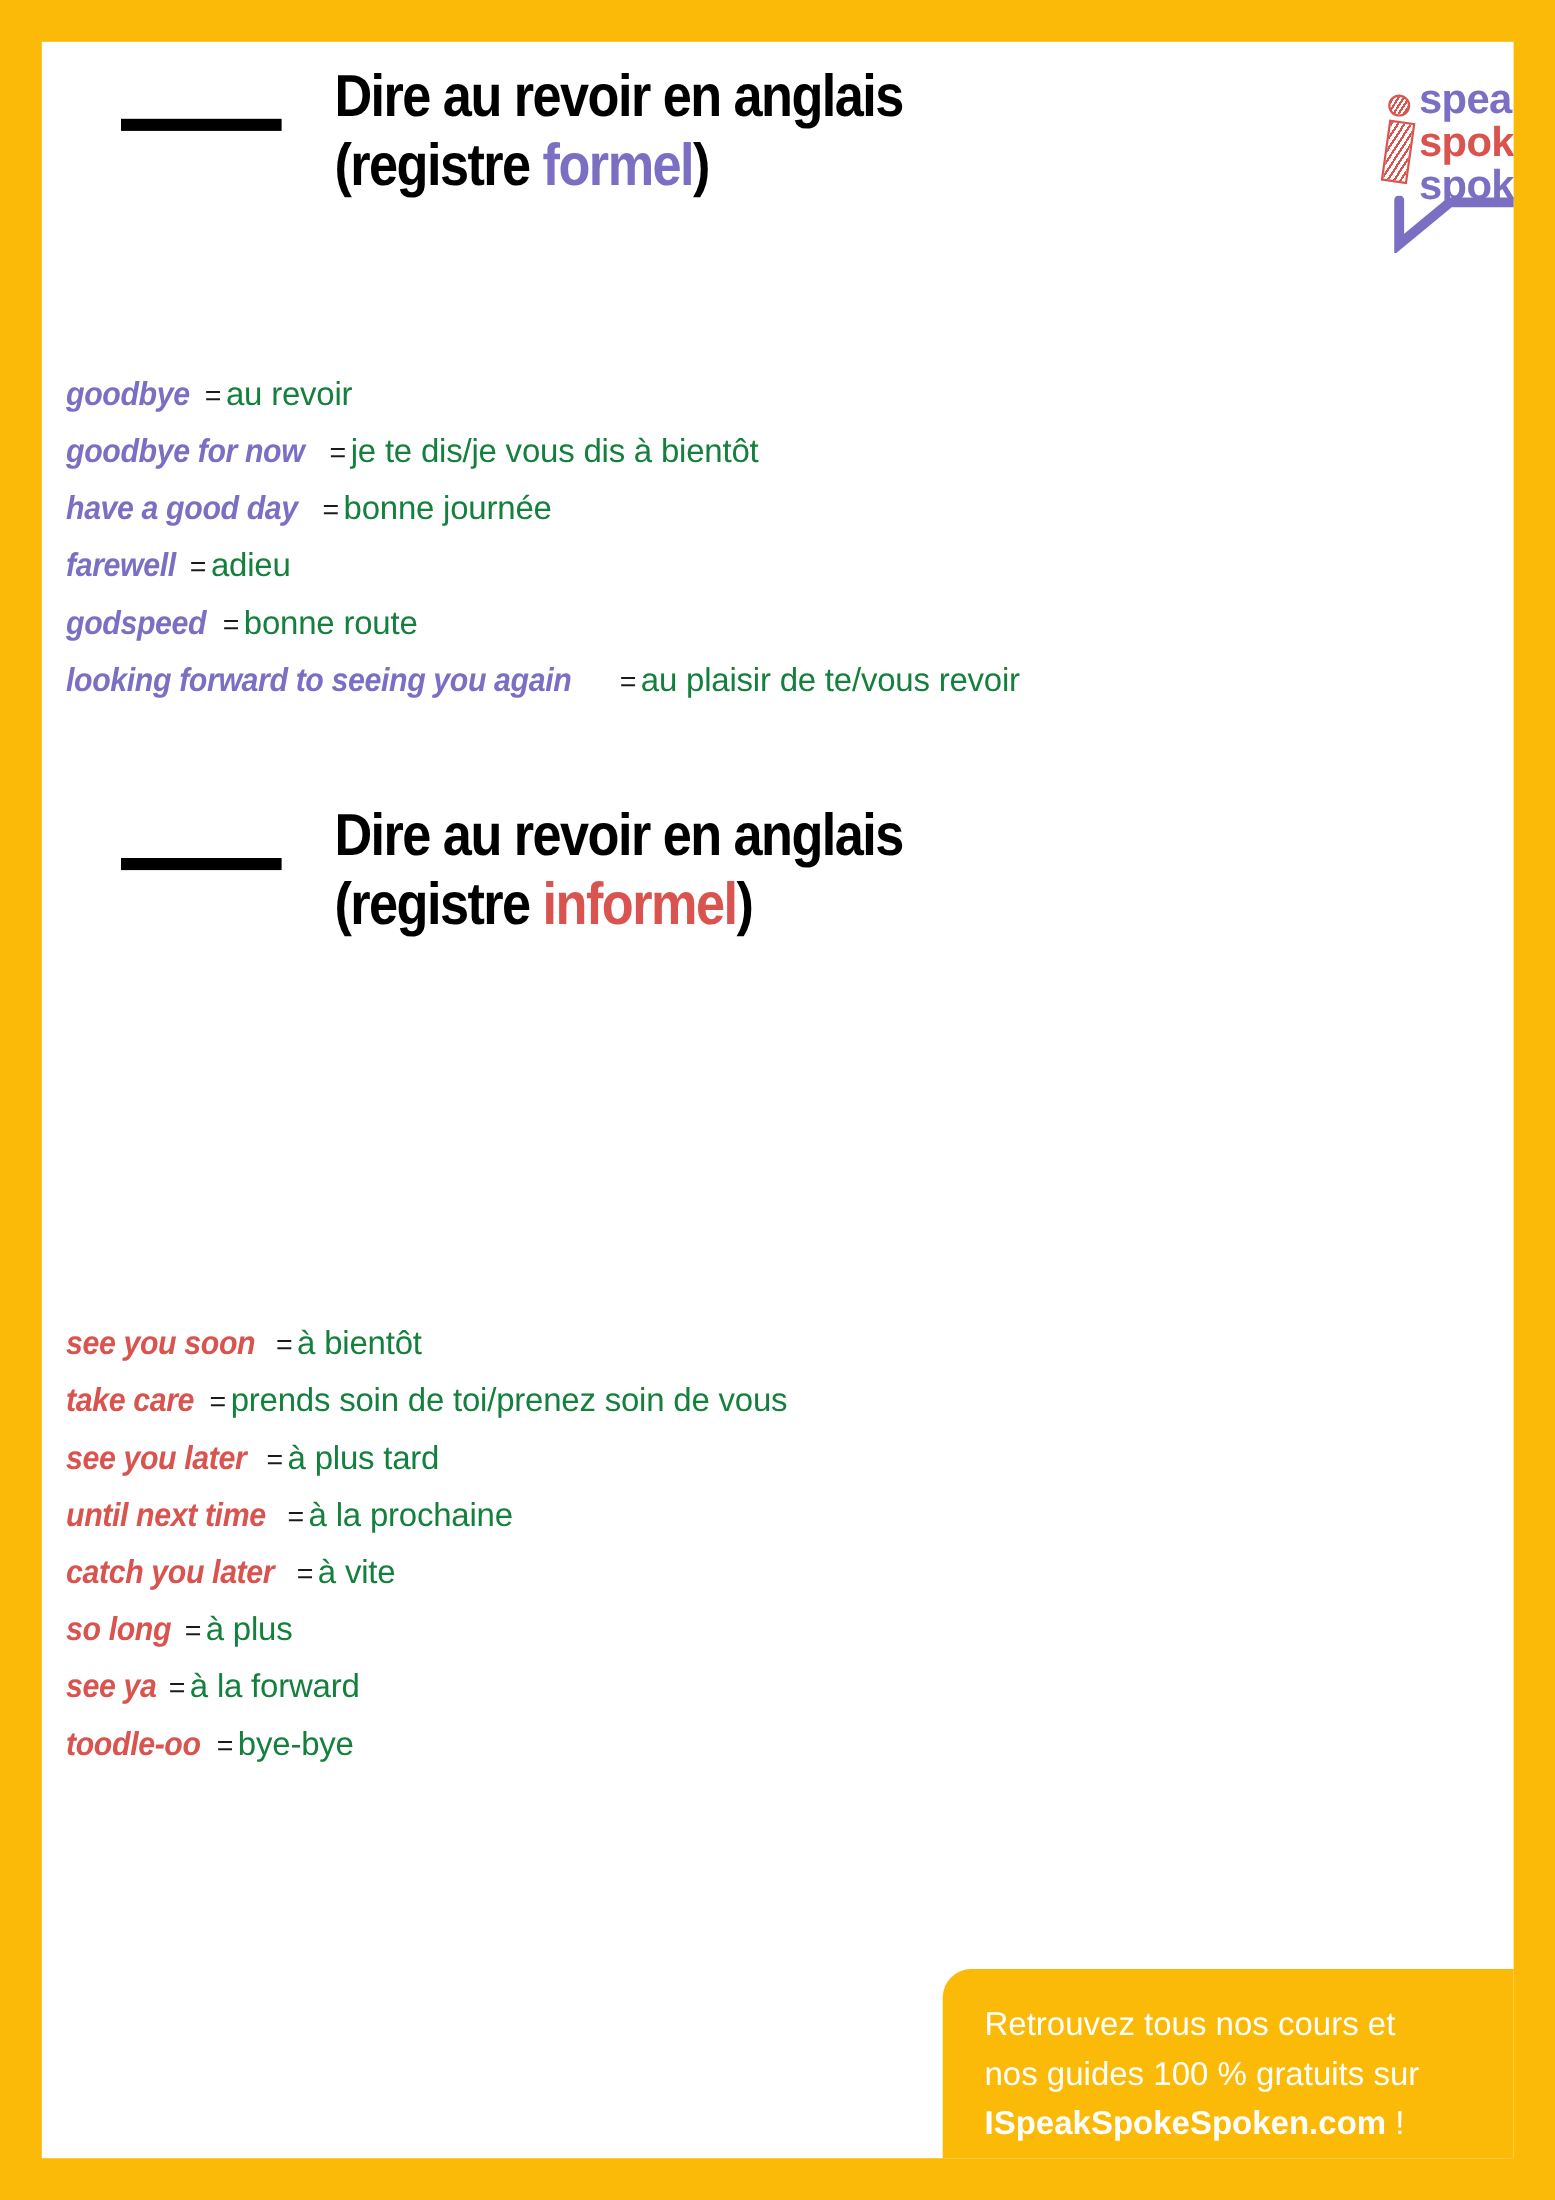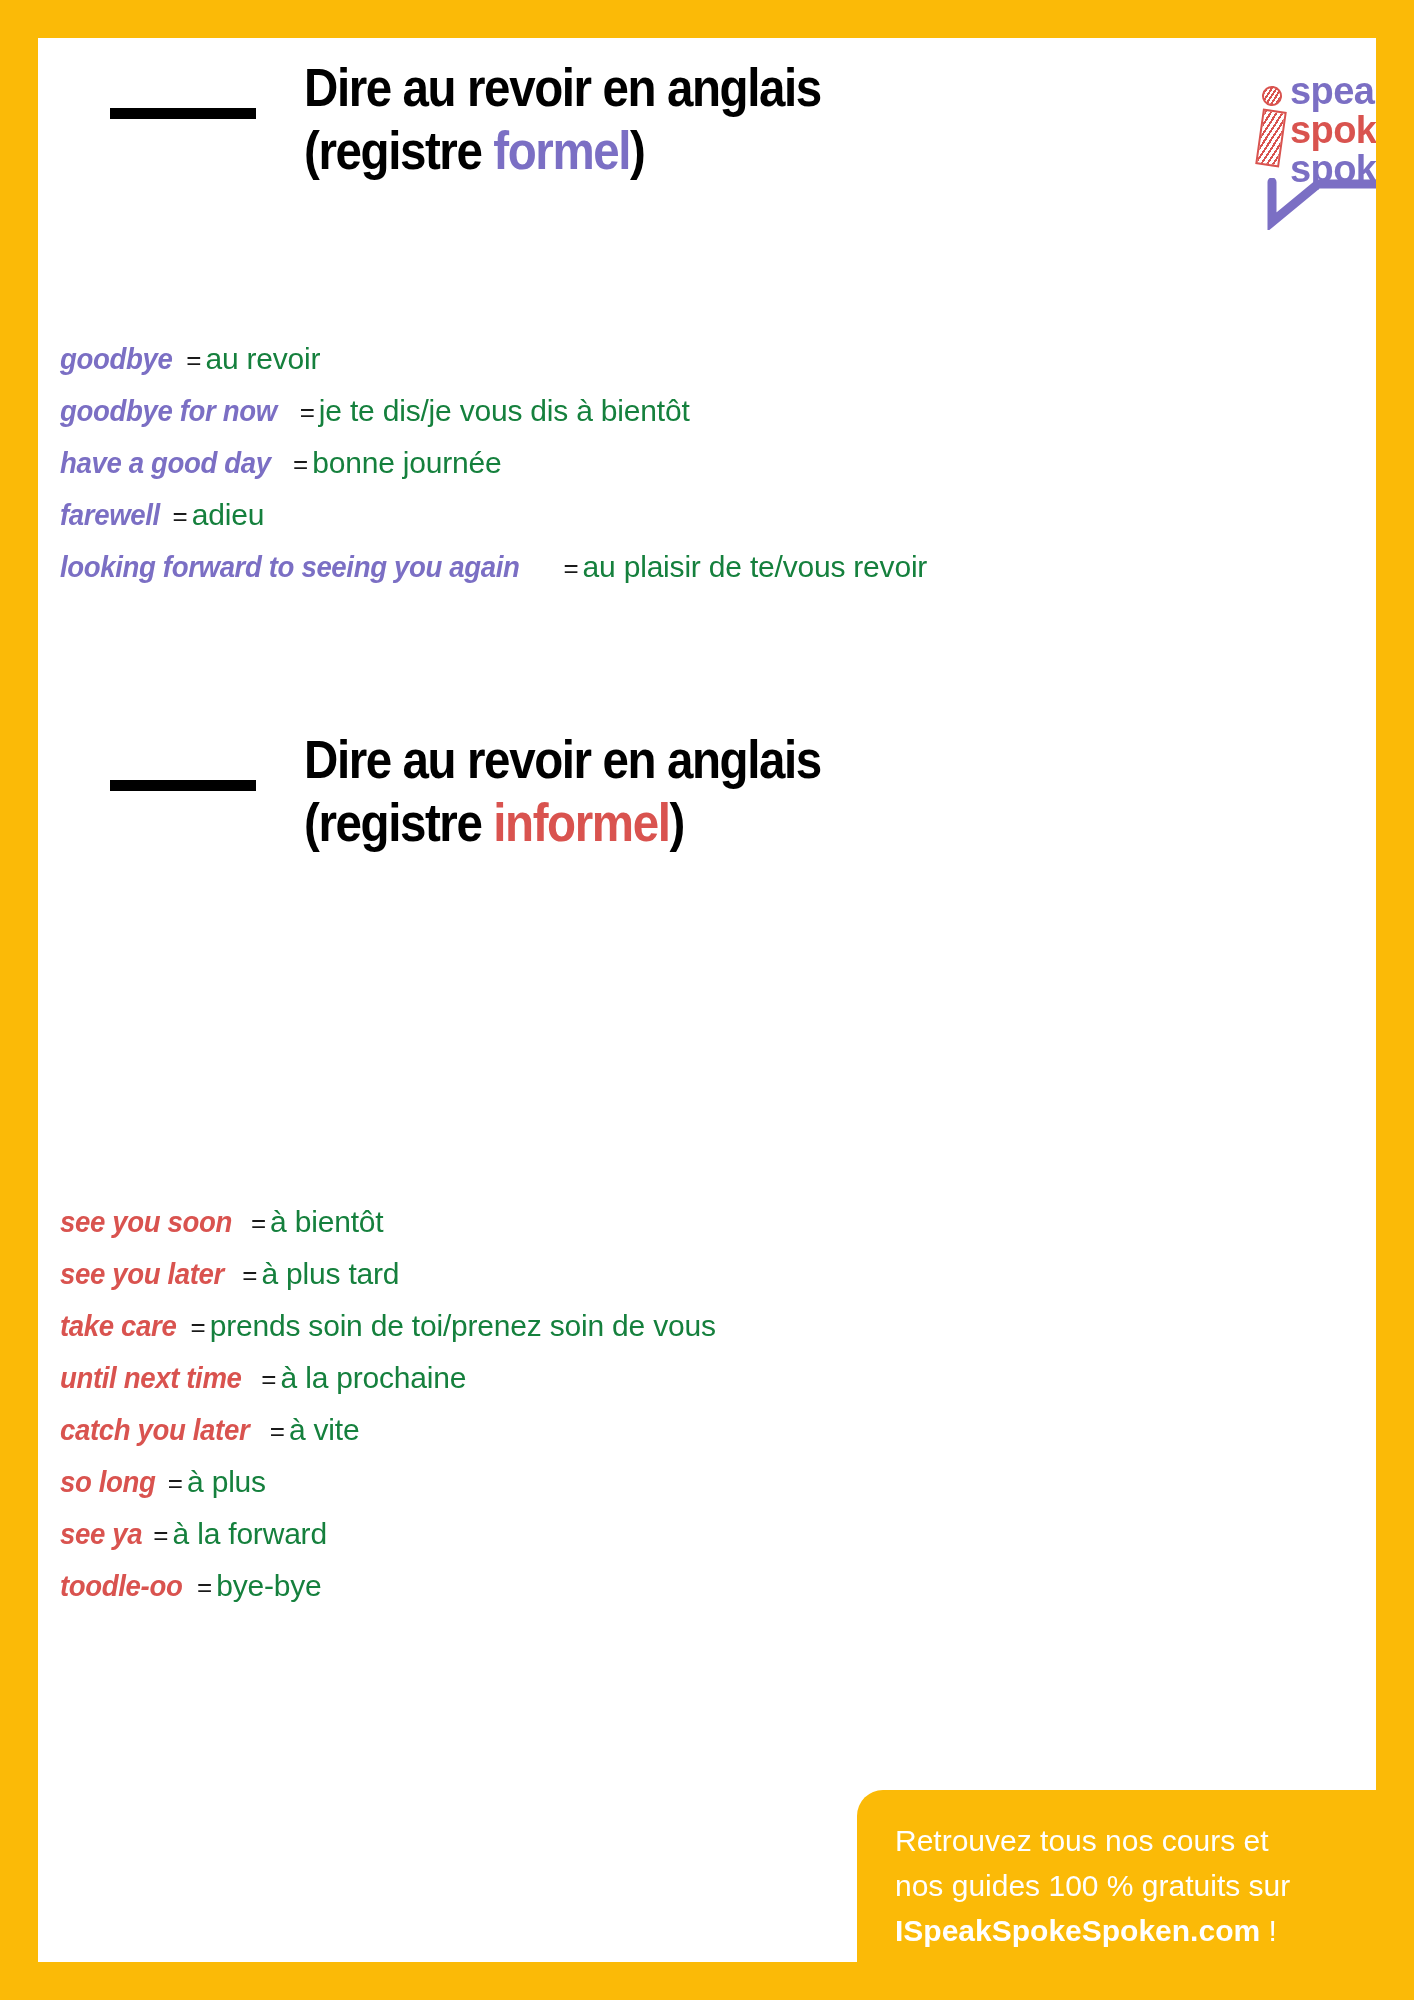--- a/index.html
+++ b/index.html
@@ -215,41 +215,44 @@
       <div class="word-row">
         <span class="term term-formal">goodbye for now</span><span class="eq">=</span><span class="trans">je te dis/je vous dis à bientôt</span>
       </div>
       <div class="word-row">
         <span class="term term-formal">have a good day</span><span class="eq">=</span><span class="trans">bonne journée</span>
       </div>
       <div class="word-row">
         <span class="term term-formal">farewell</span><span class="eq">=</span><span class="trans">adieu</span>
       </div>
       <div class="word-row">
+        <span class="term term-formal">godspeed</span><span class="eq">=</span><span class="trans">bonne route</span>
+      </div>
+      <div class="word-row">
         <span class="term term-formal">looking forward to seeing you again</span><span class="eq">=</span><span class="trans">au plaisir de te/vous revoir</span>
       </div>
     </div>
 
     <div class="section-head" style="left:38px; top:690px; width:1000px; height:140px;">
       <div class="head-dash"></div>
       <div class="head-text">
         <span>Dire au revoir en anglais</span><br>
         <span>(registre </span><span class="accent-informal">informel</span><span>)</span>
       </div>
     </div>
 
     <div class="word-list" style="top:1158px;">
       <div class="word-row">
         <span class="term term-informal">see you soon</span><span class="eq">=</span><span class="trans">à bientôt</span>
       </div>
       <div class="word-row">
+        <span class="term term-informal">take care</span><span class="eq">=</span><span class="trans">prends soin de toi/prenez soin de vous</span>
+      </div>
+      <div class="word-row">
         <span class="term term-informal">see you later</span><span class="eq">=</span><span class="trans">à plus tard</span>
-      </div>
-      <div class="word-row">
-        <span class="term term-informal">take care</span><span class="eq">=</span><span class="trans">prends soin de toi/prenez soin de vous</span>
       </div>
       <div class="word-row">
         <span class="term term-informal">until next time</span><span class="eq">=</span><span class="trans">à la prochaine</span>
       </div>
       <div class="word-row">
         <span class="term term-informal">catch you later</span><span class="eq">=</span><span class="trans">à vite</span>
       </div>
       <div class="word-row">
         <span class="term term-informal">so long</span><span class="eq">=</span><span class="trans">à plus</span>
       </div>

